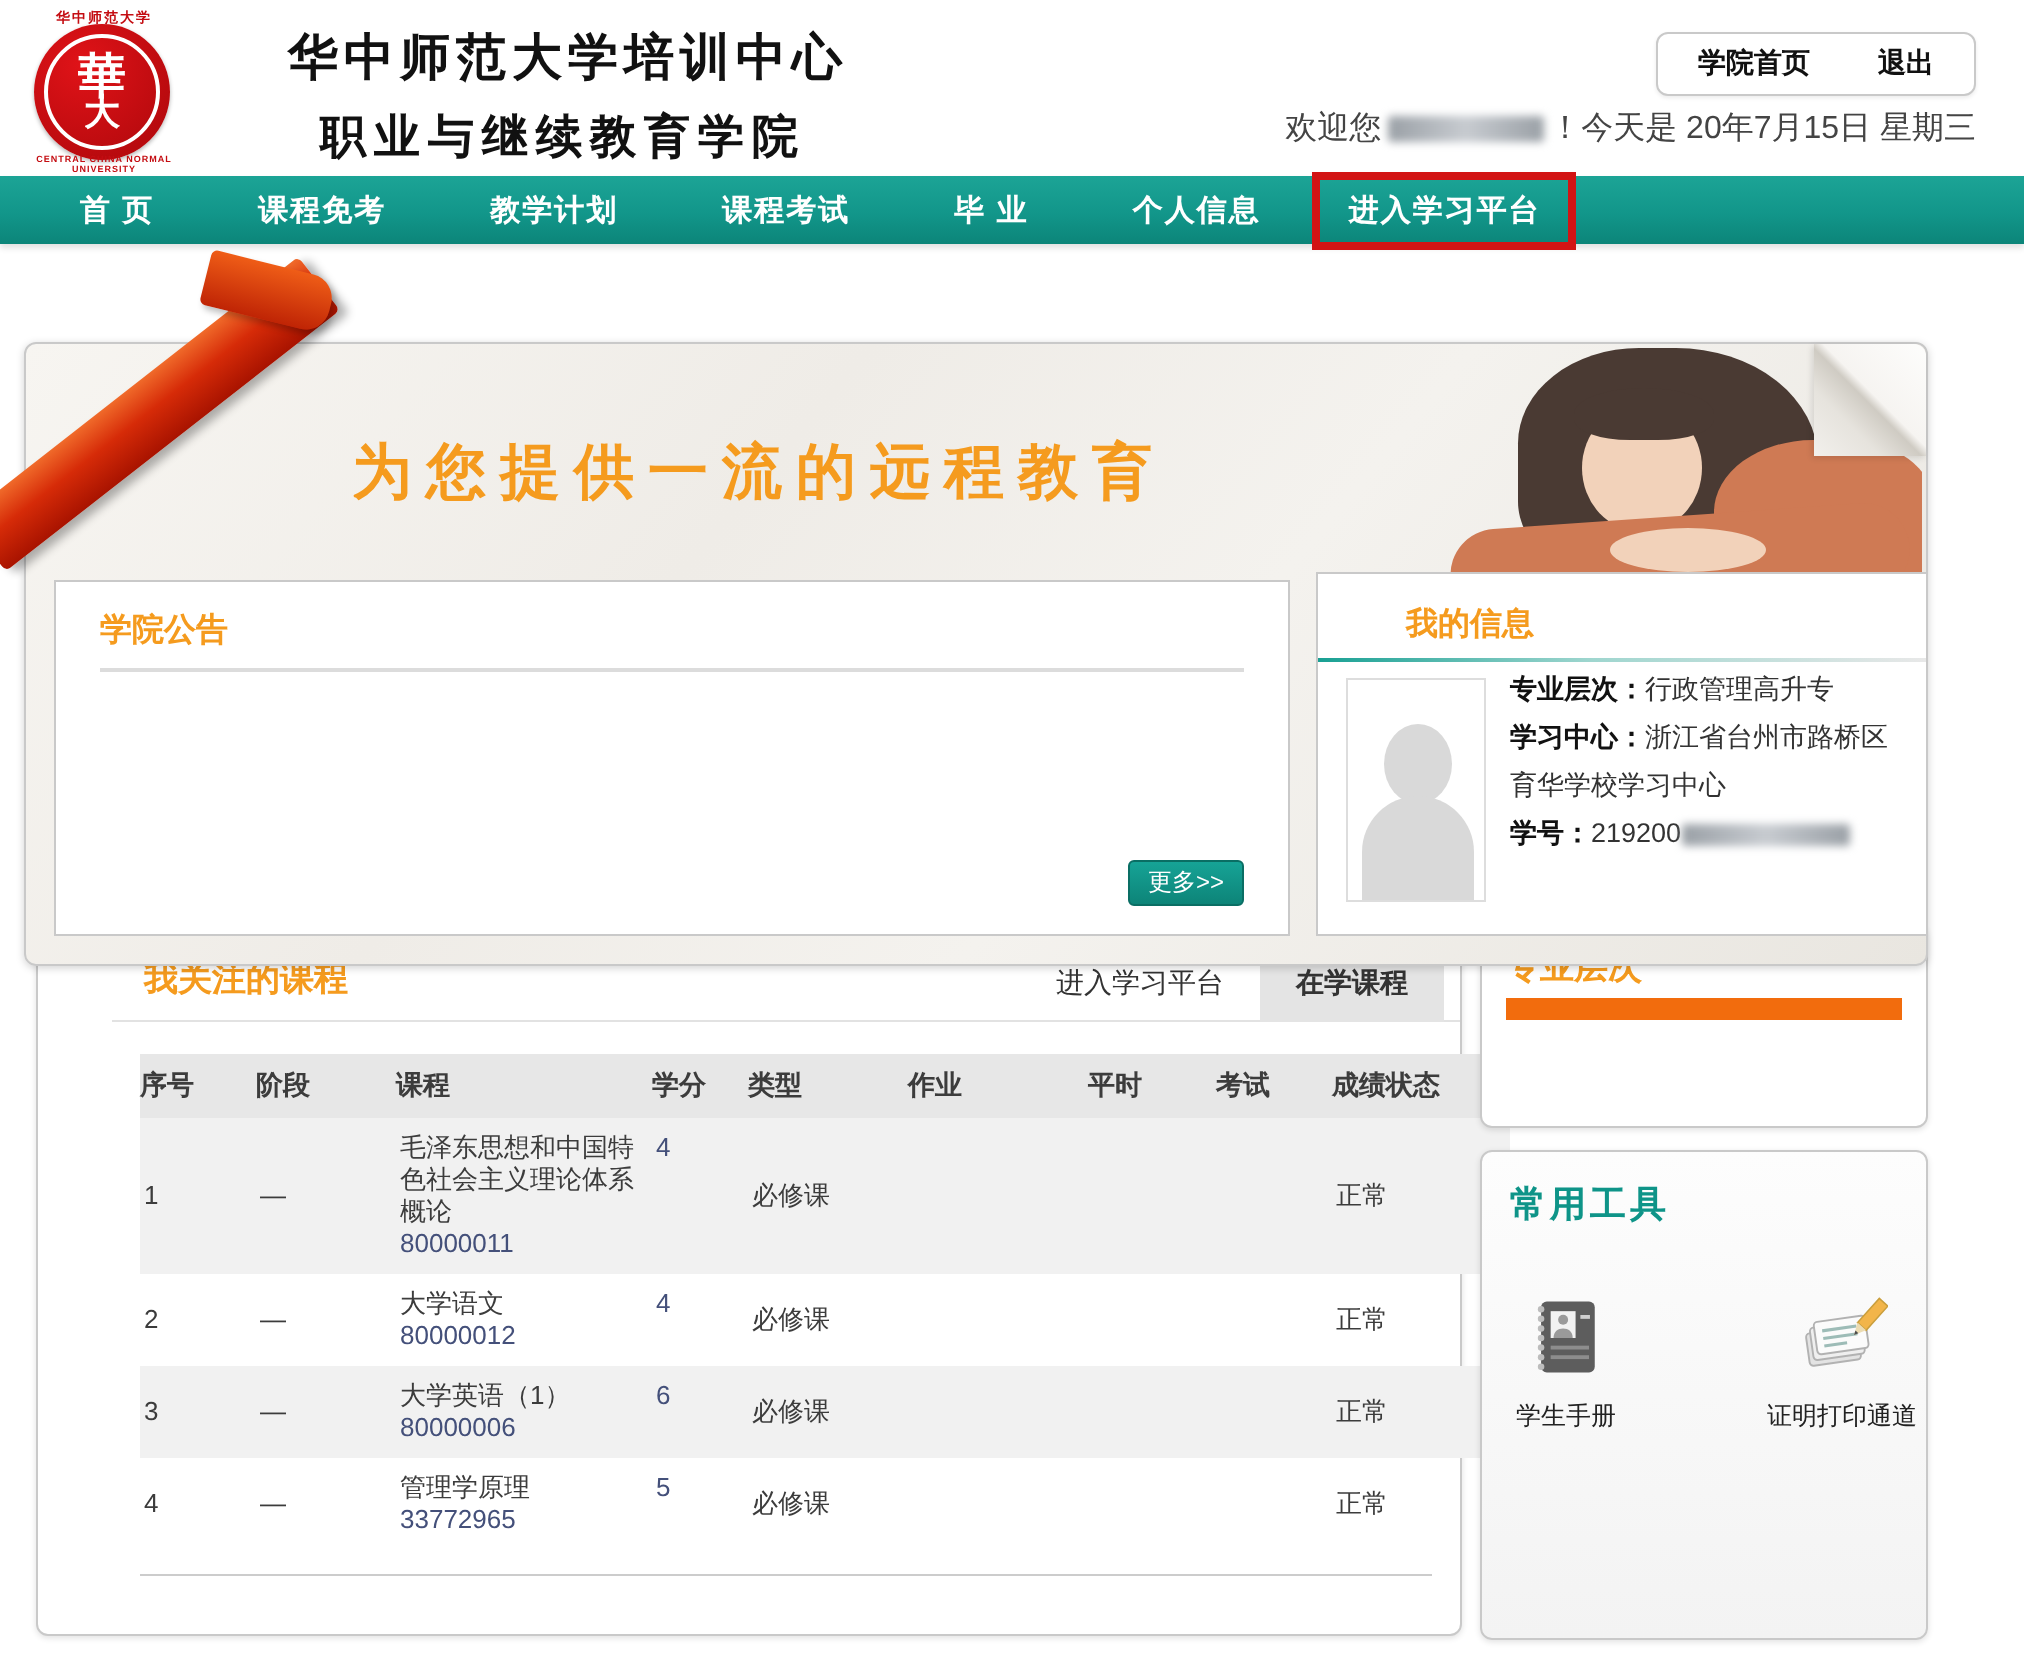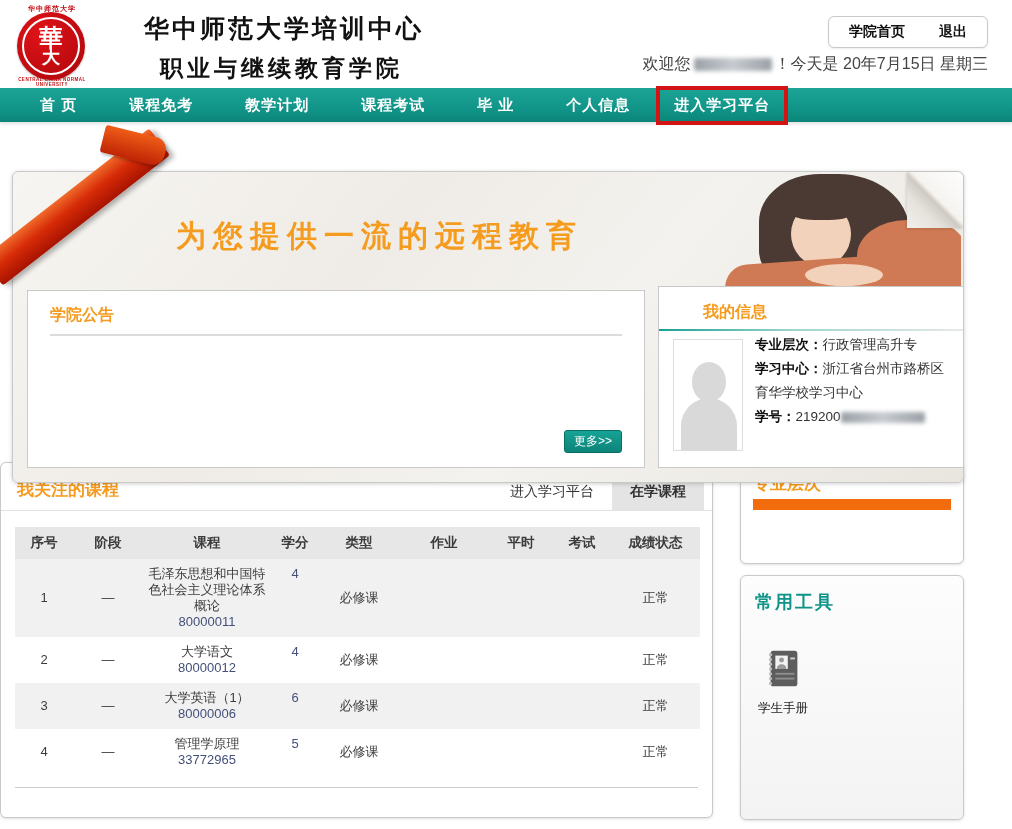--- a/index.html
+++ b/index.html
@@ -101,30 +101,30 @@
     background:#fff; border:1px solid #ddd; overflow:hidden; }
   .avatar .head { position:absolute; left:18px; top:22px; width:34px; height:40px;
     background:#d9d9d9; border-radius:50%; }
   .avatar .body { position:absolute; left:7px; top:58px; width:56px; height:56px;
     background:#d9d9d9; border-radius:50% 50% 0 0; }
   .info-fields { position:absolute; left:96px; top:46px; width:200px;
     font-size:13.5px; line-height:24px; color:#333; }
   .info-fields b { color:#111; }
 
   
-  .courses { position:absolute; left:0; top:462px; width:713px; height:356px;
-    background:#fff; border:1px solid #c9c9c9; border-radius:6px; box-shadow:0 1px 3px rgba(0,0,0,.12); }
+  .courses { position:absolute; left:18px; top:462px; width:713px; height:356px;
+    background:#fff; border:1px solid #c9c9c9; border-radius:6px; box-shadow:0 1px 3px rgba(0,0,0,.12);padding-left:37px; }
   .courses-header { position:relative; height:48px; border-bottom:1px solid #e2e2e2; }
   .courses-title { position:absolute; left:16px; top:15px; color:#f59b1e; font-size:17px; font-weight:bold; }
   .tabs { position:absolute; right:8px; top:8px; height:40px; display:flex; }
   .tab { padding:12px 18px 0; font-size:14px; color:#333; cursor:pointer; }
   .tab.active { background:#e4e4e4; font-weight:bold; }
 
   table.course-table { margin:16px 14px 0; border-collapse:collapse; width:685px;
-    text-align:center; font-size:13px; color:#3c3c3c; }
+    text-align:left; font-size:13px; color:#3c3c3c; }
   .course-table th { background:#e7e7e7; font-size:13.5px; font-weight:bold; padding:7px 0; }
   .course-table td { padding:7px 2px; vertical-align:middle; line-height:16px; }
   .course-table tr.odd { background:#f1f1f1; }
   .course-code { display:block; color:#44507a; }
   .table-footline { margin:12px 14px 0; border-top:1px solid #ccc; }
 
   
   .progress { position:absolute; left:740px; top:462px; width:224px; height:102px;
     background:#fff; border:1px solid #c9c9c9; border-radius:6px; box-shadow:0 1px 3px rgba(0,0,0,.12); }
   .progress .panel-title-orange { margin:9px 12px 4px; font-size:17px; }
@@ -338,15 +338,33 @@
         <circle cx="22.5" cy="14.5" r="2.6" fill="#9a9a9a"></circle>
         <path d="M17.5 24c0-3.4 2.3-5 5-5s5 1.6 5 5z" fill="#9a9a9a"></path>
         <rect x="31.5" y="12" width="5" height="2" fill="#cfcfcf"></rect>
         <rect x="16" y="28" width="20" height="2" fill="#8d8d8d"></rect>
         <rect x="16" y="33" width="20" height="2" fill="#8d8d8d"></rect>
       </svg>
       <span class="tool-label">学生手册</span>
     </div>
 
 
+    <div class="tool">
+      <svg class="glyph" viewBox="0 0 48 48">
+        <rect x="6" y="20" width="27" height="17" rx="2" fill="#e3e3e3" stroke="#b2b2b2" transform="rotate(-8 19 28)"></rect>
+        <rect x="8" y="17" width="27" height="17" rx="2" fill="#efefef" stroke="#b2b2b2" transform="rotate(-8 21 25)"></rect>
+        <rect x="10" y="14" width="27" height="17" rx="2" fill="#fbfbfb" stroke="#b2b2b2" transform="rotate(-8 23 22)"></rect>
+        <g stroke="#9dbcb7" stroke-width="1.6" transform="rotate(-8 23 22)">
+          <line x1="14" y1="19" x2="32" y2="19"></line>
+            <line x1="14" y1="23" x2="32" y2="23"></line>
+            <line x1="14" y1="27" x2="26" y2="27"></line>
+        </g>
+        <g transform="rotate(42 37 15)">
+          <rect x="34" y="2" width="6" height="17" fill="#f2b54a" stroke="#c99e3c" stroke-width="0.8"></rect>
+          <polygon points="34,19 40,19 37,25" fill="#ecdcb2"></polygon>
+          <polygon points="36,22.8 38,22.8 37,25" fill="#4d4d4d"></polygon>
+        </g>
+      </svg>
+      <span class="tool-label">证明打印通道</span>
+    </div>
 
   </div>
 </div>
 
 </body></html>

